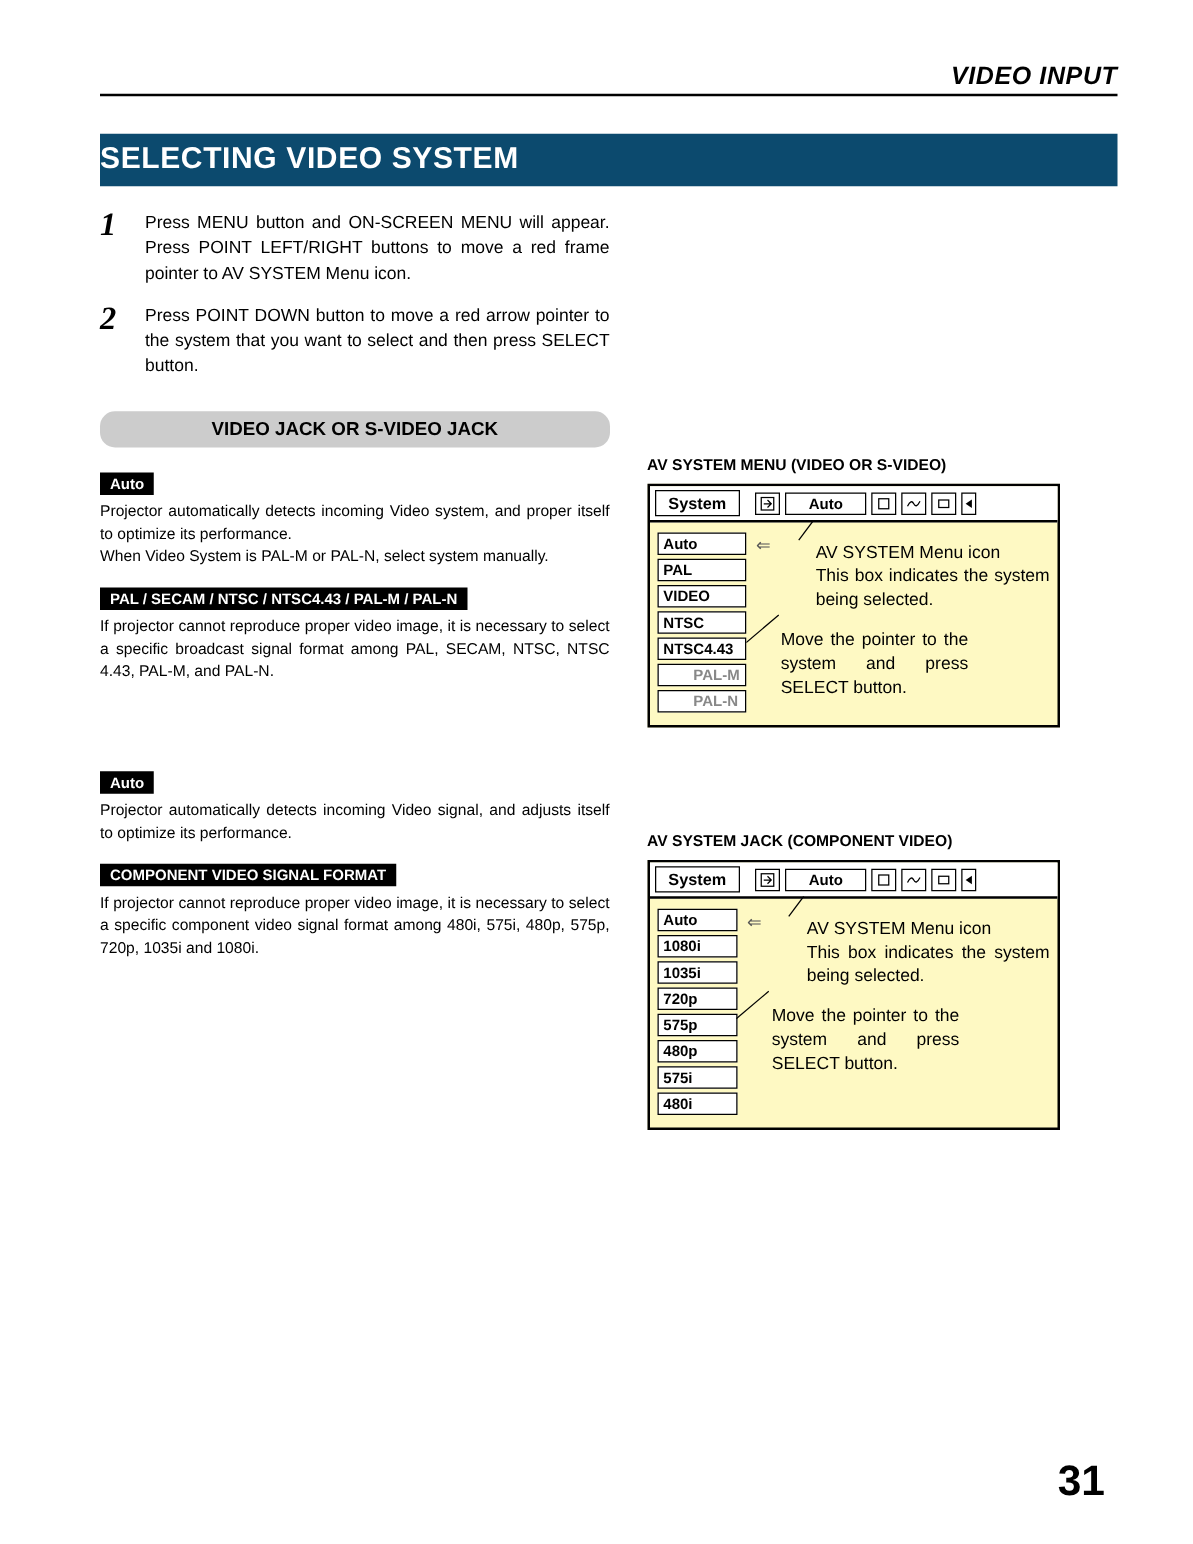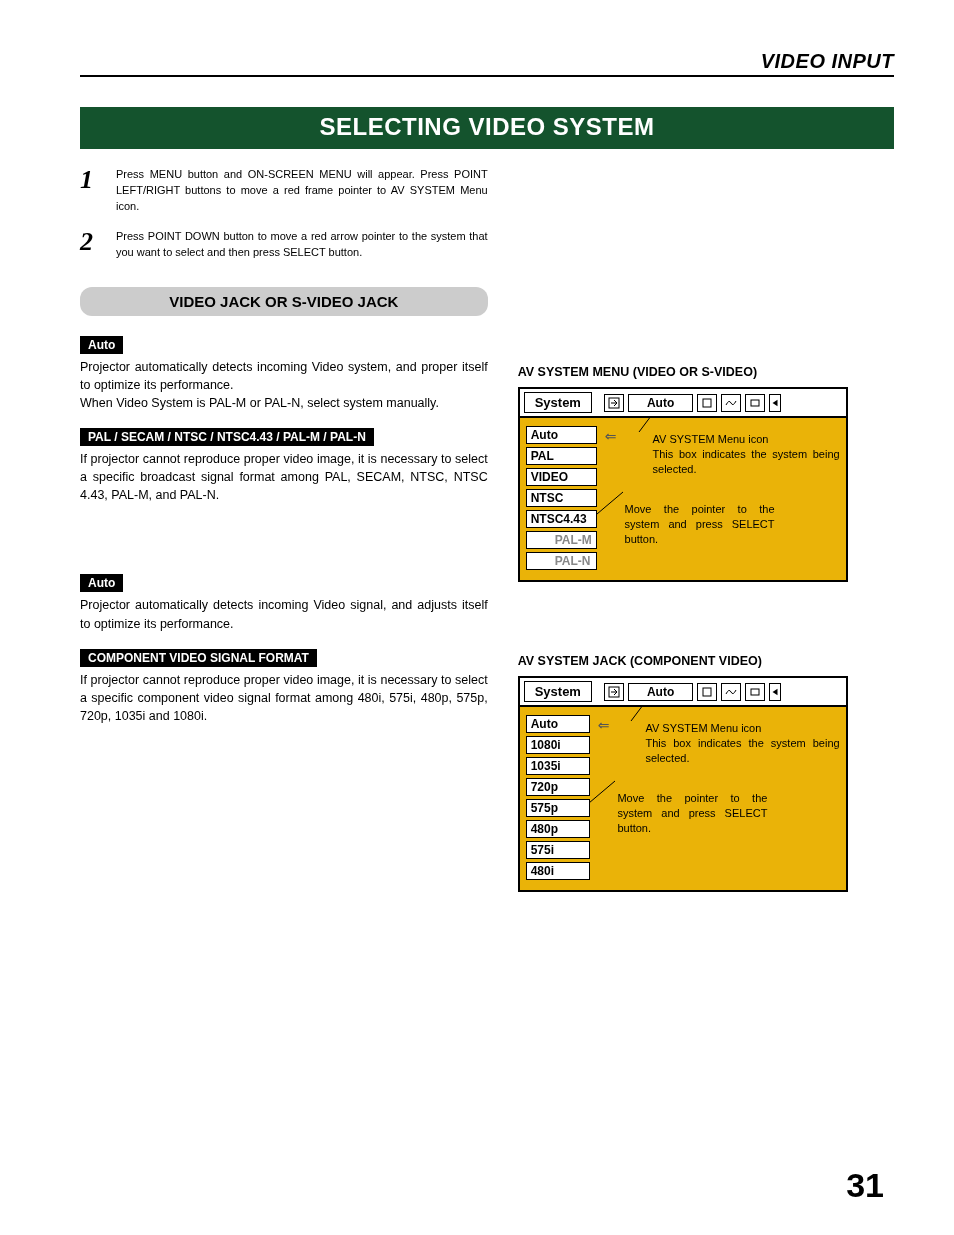--- a/index.html
+++ b/index.html
@@ -8,64 +8,64 @@
     width: 954px;
     height: 1235px;
     background: #fff;
     color: #000;
     position: relative;
     padding: 50px 60px 40px 80px;
   }
   .header-rule { border-top: 2px solid #000; margin-bottom: 4px; }
   .section-label { text-align: right; font-weight: bold; font-style: italic; font-size: 20px; letter-spacing: 0.5px; margin-bottom: 2px; }
   .title-bar {
-    background: #14532d; color: #fff; text-align: center;
+    background: #0c4a6e; color: #fff; text-align: left;
     font-weight: bold; font-size: 24px; padding: 6px 0 8px;
     margin: 30px 0 18px; letter-spacing: 0.5px;
   }
   .columns { display: flex; gap: 30px; }
   .left-col { flex: 1 1 52%; }
   .right-col { flex: 1 1 48%; padding-top: 198px; }
 
   .steps { margin-bottom: 26px; }
   .step { display: flex; gap: 14px; margin-bottom: 14px; }
   .step-num { font-family: "Times New Roman", serif; font-style: italic; font-weight: bold; font-size: 26px; line-height: 1; width: 22px; }
-  .step-text { font-size: 11px; line-height: 1.45; text-align: justify; flex: 1; }
+  .step-text { font-size: 14px; line-height: 1.45; text-align: justify; flex: 1; }
 
   .sub-band {
     background: #ccc; text-align: center; font-weight: bold;
     font-size: 15px; padding: 6px 0; margin: 10px 0 18px; border-radius: 12px;
   }
   .pill {
     display: inline-block; background: #000; color: #fff;
     font-weight: bold; font-size: 12px; padding: 2px 8px; margin: 2px 0 4px;
   }
   .body-text { font-size: 12.5px; line-height: 1.45; text-align: justify; margin-bottom: 14px; }
 
   .caption-bold { font-weight: bold; font-size: 12.5px; margin-bottom: 8px; }
 
   .osd {
-    border: 2px solid #000; background: #eab308; font-family: Arial, sans-serif;
-    width: 330px; font-size: 11px; position: relative; margin-bottom: 24px;
+    border: 2px solid #000; background: #fef9c3; font-family: Arial, sans-serif;
+    width: 330px; font-size: 11px; position: relative; margin-bottom: 36px;
   }
   .osd-top { display: flex; align-items: center; border-bottom: 2px solid #000; background: #fff; padding: 3px 4px; gap: 4px; }
   .osd-label-chip { border: 1px solid #000; padding: 2px 10px; font-weight: bold; font-size: 13px; background:#fff; }
   .osd-icon { width: 20px; height: 18px; border: 1px solid #000; background:#fff; display:flex; align-items:center; justify-content:center; }
   .osd-icon svg { width: 12px; height: 12px; }
   .osd-auto-chip { border: 1px solid #000; padding: 1px 18px; font-weight: bold; font-size: 12px; background:#fff; }
   .osd-spacer { flex: 0 0 4px; }
 
   .osd-body { display: flex; padding: 8px 6px 10px; gap: 8px; min-height: 140px; }
   .osd-list { display: flex; flex-direction: column; gap: 3px; }
   .osd-item { border: 1px solid #000; background:#fff; padding: 1px 4px; font-weight: bold; font-size: 12px; min-width: 64px; }
   .osd-item.dim { color: #888; padding-left: 28px; }
   .osd-arrow-col { display:flex; align-items:flex-start; padding-top:2px; }
   .osd-arrow { font-size: 14px; color:#555; }
 
-  .annot { position: relative; flex:1; font-size: 11px; line-height:1.35; }
+  .annot { position: relative; flex:1; font-size: 14px; line-height:1.35; }
   .annot .a-top { position:absolute; top: 6px; left: 28px; }
   .annot .a-bot { position:absolute; top: 76px; left: 0px; width: 150px; text-align: justify; }
   .annot svg.lead { position:absolute; }
 
   .page-num { position: absolute; bottom: 30px; right: 70px; font-size: 34px; font-weight: bold; }
 </style>
 </head>
 <body>
 
 <div class="section-label">VIDEO INPUT</div>

